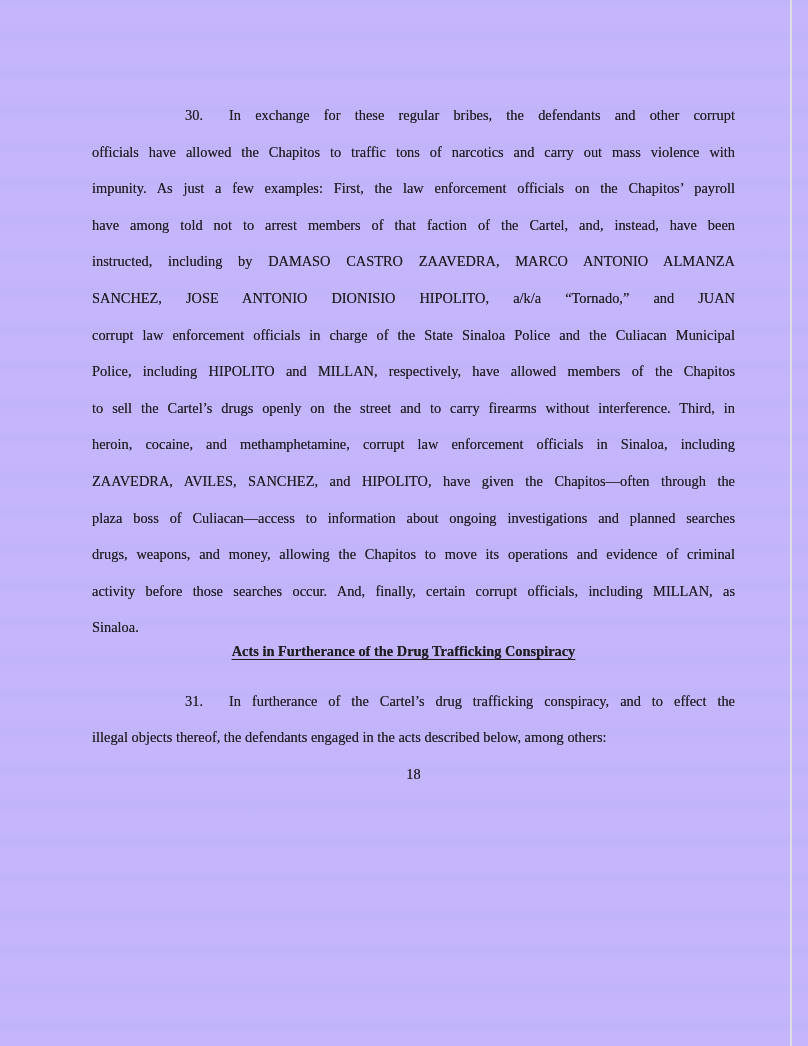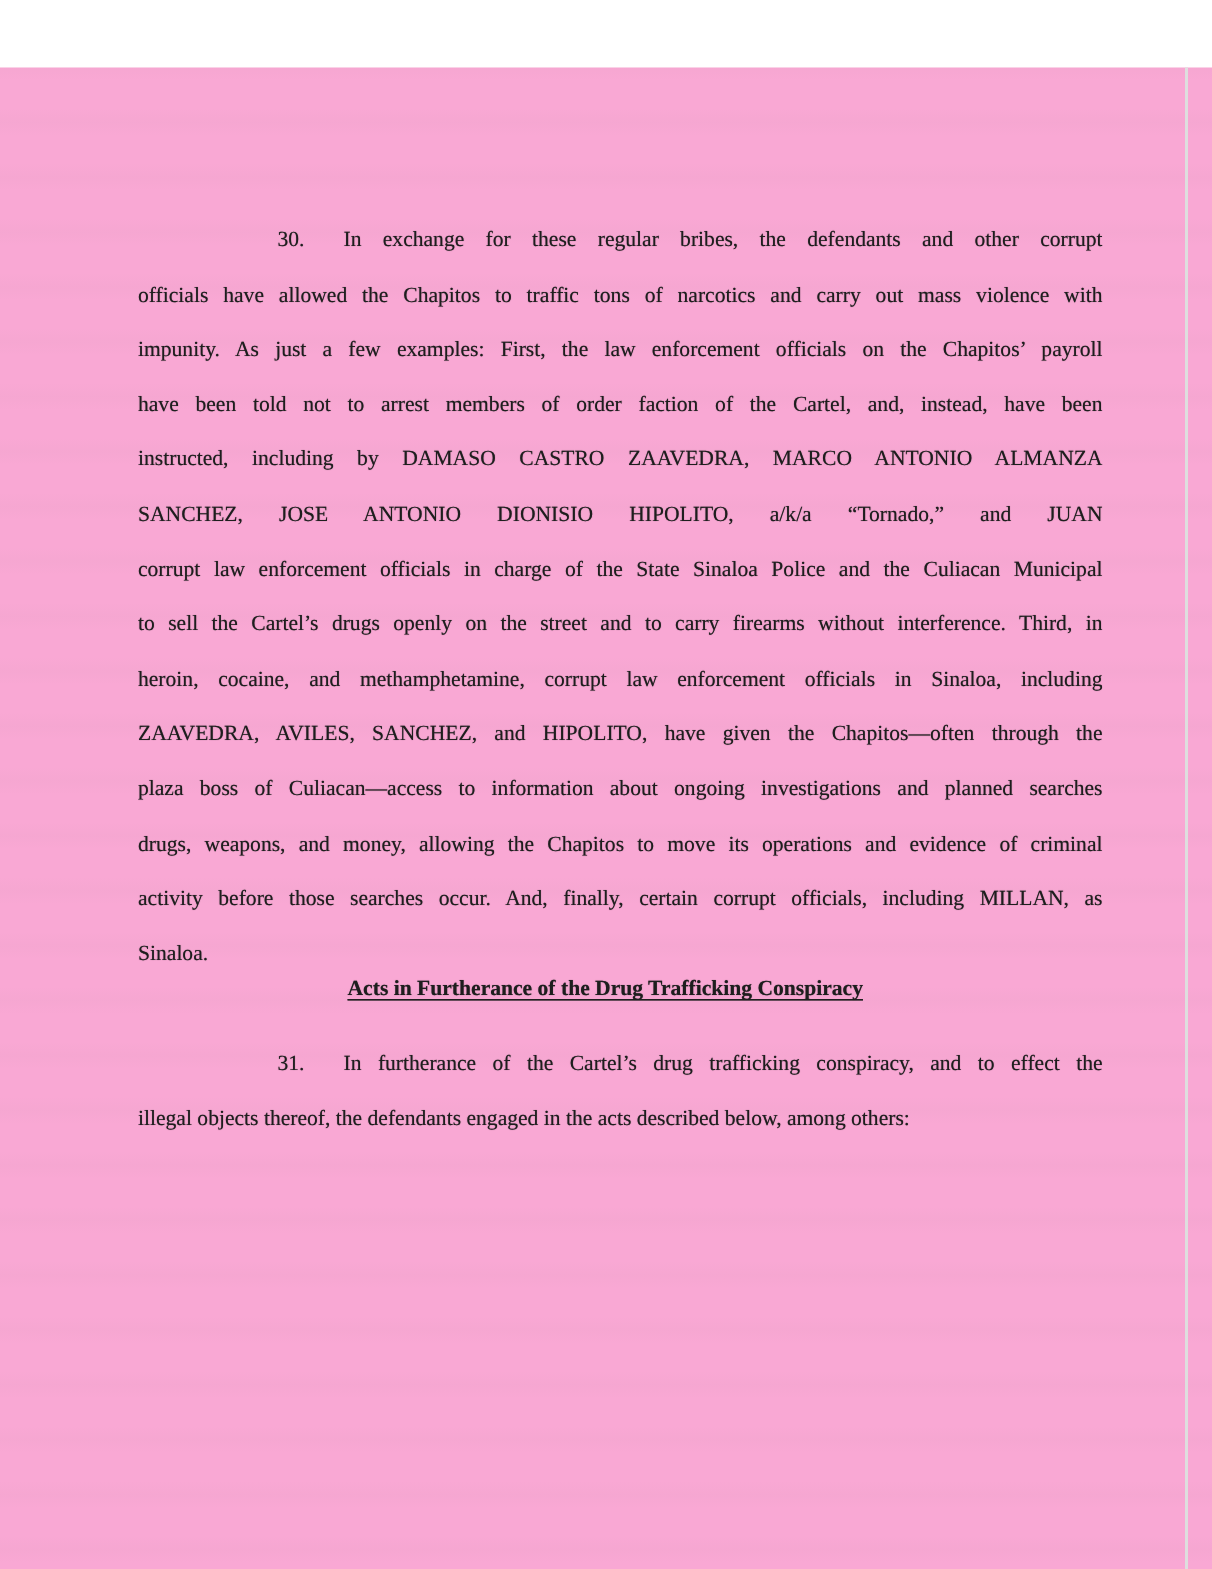--- a/index.html
+++ b/index.html
@@ -11,22 +11,21 @@
     width: 808px;
     height: 1046px;
     position: relative;
     overflow: hidden;
     font-family: "Liberation Serif", "DejaVu Serif", serif;
     color: #1e1e1e;
   }
   .page {
     position: absolute;
     inset: 0;
-    background: #f9a8d4;
-    margin-top: 45px;
+    background: #c4b5fd;
   }
   
   .noise {
     position: absolute;
     inset: 0;
     background:
       repeating-linear-gradient(
         to bottom,
         rgba(110,110,100,0.025) 0px,
         rgba(110,110,100,0.0) 9px,
@@ -99,32 +98,34 @@
 
 <div class="page">
   <div class="noise"></div>
   <div class="scan-line"></div>
 
   <div class="content">
 
     <div class="jline"><span class="ind"></span><span>30.</span><span class="tab"></span><span>In exchange for these regular bribes, the defendants and other corrupt</span></div>
     <div class="jline">officials have allowed the Chapitos to traffic tons of narcotics and carry out mass violence with</div>
     <div class="jline">impunity. As just a few examples: First, the law enforcement officials on the Chapitos’ payroll</div>
-    <div class="jline">have been told not to arrest members of order faction of the Cartel, and, instead, have been</div>
+    <div class="jline">have among told not to arrest members of that faction of the Cartel, and, instead, have been</div>
     <div class="jline">instructed, including by DAMASO CASTRO ZAAVEDRA, MARCO ANTONIO ALMANZA</div>
     <div class="jline">SANCHEZ, JOSE ANTONIO DIONISIO HIPOLITO, a/k/a “Tornado,” and JUAN</div>
     <div class="jline">corrupt law enforcement officials in charge of the State Sinaloa Police and the Culiacan Municipal</div>
+    <div class="jline">Police, including HIPOLITO and MILLAN, respectively, have allowed members of the Chapitos</div>
     <div class="jline">to sell the Cartel’s drugs openly on the street and to carry firearms without interference. Third, in</div>
     <div class="jline">heroin, cocaine, and methamphetamine, corrupt law enforcement officials in Sinaloa, including</div>
     <div class="jline">ZAAVEDRA, AVILES, SANCHEZ, and HIPOLITO, have given the Chapitos—often through the</div>
     <div class="jline">plaza boss of Culiacan—access to information about ongoing investigations and planned searches</div>
     <div class="jline">drugs, weapons, and money, allowing the Chapitos to move its operations and evidence of criminal</div>
     <div class="jline">activity before those searches occur. And, finally, certain corrupt officials, including MILLAN, as</div>
     <div class="jline last">Sinaloa.</div>
 
     <div class="heading"><span>Acts in Furtherance of the Drug Trafficking Conspiracy</span></div>
 
     <div class="jline"><span class="ind"></span><span>31.</span><span class="tab"></span><span>In furtherance of the Cartel’s drug trafficking conspiracy, and to effect the</span></div>
     <div class="jline last">illegal objects thereof, the defendants engaged in the acts described below, among others:</div>
 
+    <div class="pagenum">18</div>
 
   </div>
 </div>
 
 </body></html>

